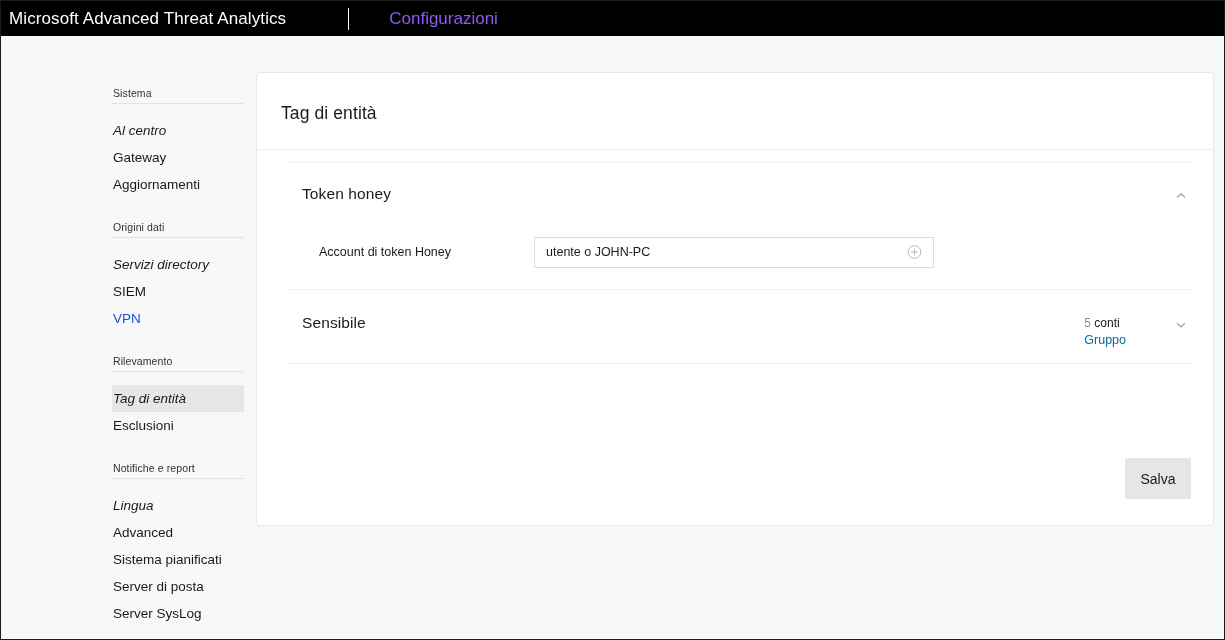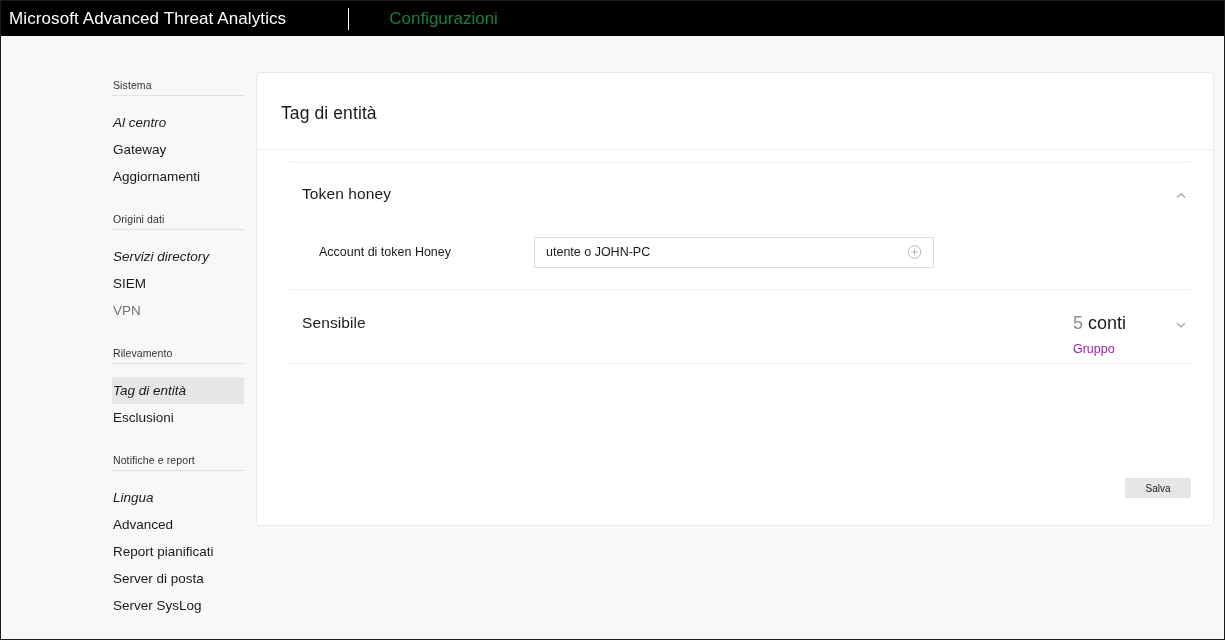--- a/index.html
+++ b/index.html
@@ -46,43 +46,43 @@
     white-space: nowrap;
   }
   .topbar-sep {
     width: 1px;
     height: 22px;
     background: #ffffff;
     margin: 0 16px 0 38px;
     flex: 0 0 auto;
   }
   .topbar-section {
-    color: #15803d;
+    color: #8b5cf6;
     font-size: 17px;
     white-space: nowrap;
   }
 
   
   .body-region {
     position: absolute;
     left: 0;
     top: 35px;
     right: 0;
     bottom: 0;
     background: #f8f8f8;
   }
 
   
   .sidebar {
     position: absolute;
     left: 0;
-    top: 16px;
+    top: 0;
     width: 255px;
     bottom: 0;
-    padding-top: 27px;
+    padding-top: 51px;
     box-sizing: border-box;
   }
   .nav-group {
     margin-bottom: 2px;
   }
   .nav-group-header {
     font-size: 10.5px;
     color: #333333;
     padding: 0 0 4px 12px;
     margin: 0 15px 0 111px;
@@ -99,21 +99,21 @@
     height: 27px;
     line-height: 27px;
     padding-left: 1px;
     margin-left: 111px;
     width: 132px;
     box-sizing: border-box;
     white-space: nowrap;
     cursor: pointer;
   }
   .nav-item.first-of-group { margin-top: 13px; font-style: italic; }
-  .nav-item.disabled { color: #737373; cursor: default; }
+  .nav-item.disabled { color: #1d4ed8; cursor: default; }
   .nav-item.selected { background: #e6e6e6; }
   .group-gap { height: 21px; }
 
   
   .content-panel {
     position: absolute;
     left: 255px;
     top: 36px;
     width: 958px;
     height: 454px;
@@ -229,46 +229,45 @@
   .sensitive-right {
     display: flex;
     align-items: flex-start;
     gap: 48px;
   }
   .count-block {
     line-height: 17px;
     text-align: left;
     padding-top: 1px;
   }
-  .count-line-1 { font-size: 18px; color: #1a1a1a; white-space: nowrap; }
+  .count-line-1 { font-size: 12px; color: #1a1a1a; white-space: nowrap; }
   .count-num { color: #8c8c8c; }
-  .count-line-2 { font-size: 12.5px; color: #a21caf; white-space: nowrap; margin-top: 9px; }
+  .count-line-2 { font-size: 12.5px; color: #0369a1; white-space: nowrap; }
 
   .footer-area {
     position: absolute;
     left: 0;
     right: 0;
     bottom: 0;
     height: 92px;
   }
   .save-button {
     position: absolute;
     right: 22px;
     top: 25px;
     width: 66px;
-    height: 20px;
+    height: 41px;
     background: #e6e6e6;
     border: 0;
     border-radius: 1px;
     font-family: "Liberation Sans", sans-serif;
-    font-size: 10px;
+    font-size: 14px;
     color: #1a1a1a;
     cursor: pointer;
     padding: 0;
-    margin-top: 20px;
   }
 </style>
 </head>
 <body>
 
 <div class="app-frame">
 
   <div class="topbar">
     <div class="brand-title">Microsoft Advanced Threat Analytics</div>
     <div class="topbar-sep"></div>
@@ -295,21 +294,21 @@
         <div class="nav-group">
           <div class="nav-group-header">Rilevamento</div>
           <div class="nav-item first-of-group selected">Tag di entità</div>
           <div class="nav-item">Esclusioni</div>
         </div>
         <div class="group-gap"></div>
         <div class="nav-group">
           <div class="nav-group-header">Notifiche e report</div>
           <div class="nav-item first-of-group">Lingua</div>
           <div class="nav-item">Advanced</div>
-          <div class="nav-item">Report pianificati</div>
+          <div class="nav-item">Sistema pianificati</div>
           <div class="nav-item">Server di posta</div>
           <div class="nav-item">Server SysLog</div>
         </div>
         <div class="group-gap"></div>
         <div class="nav-group">
           <div class="nav-group-header">Varie</div>
         </div>
       </nav>
 
     <section class="content-panel">

